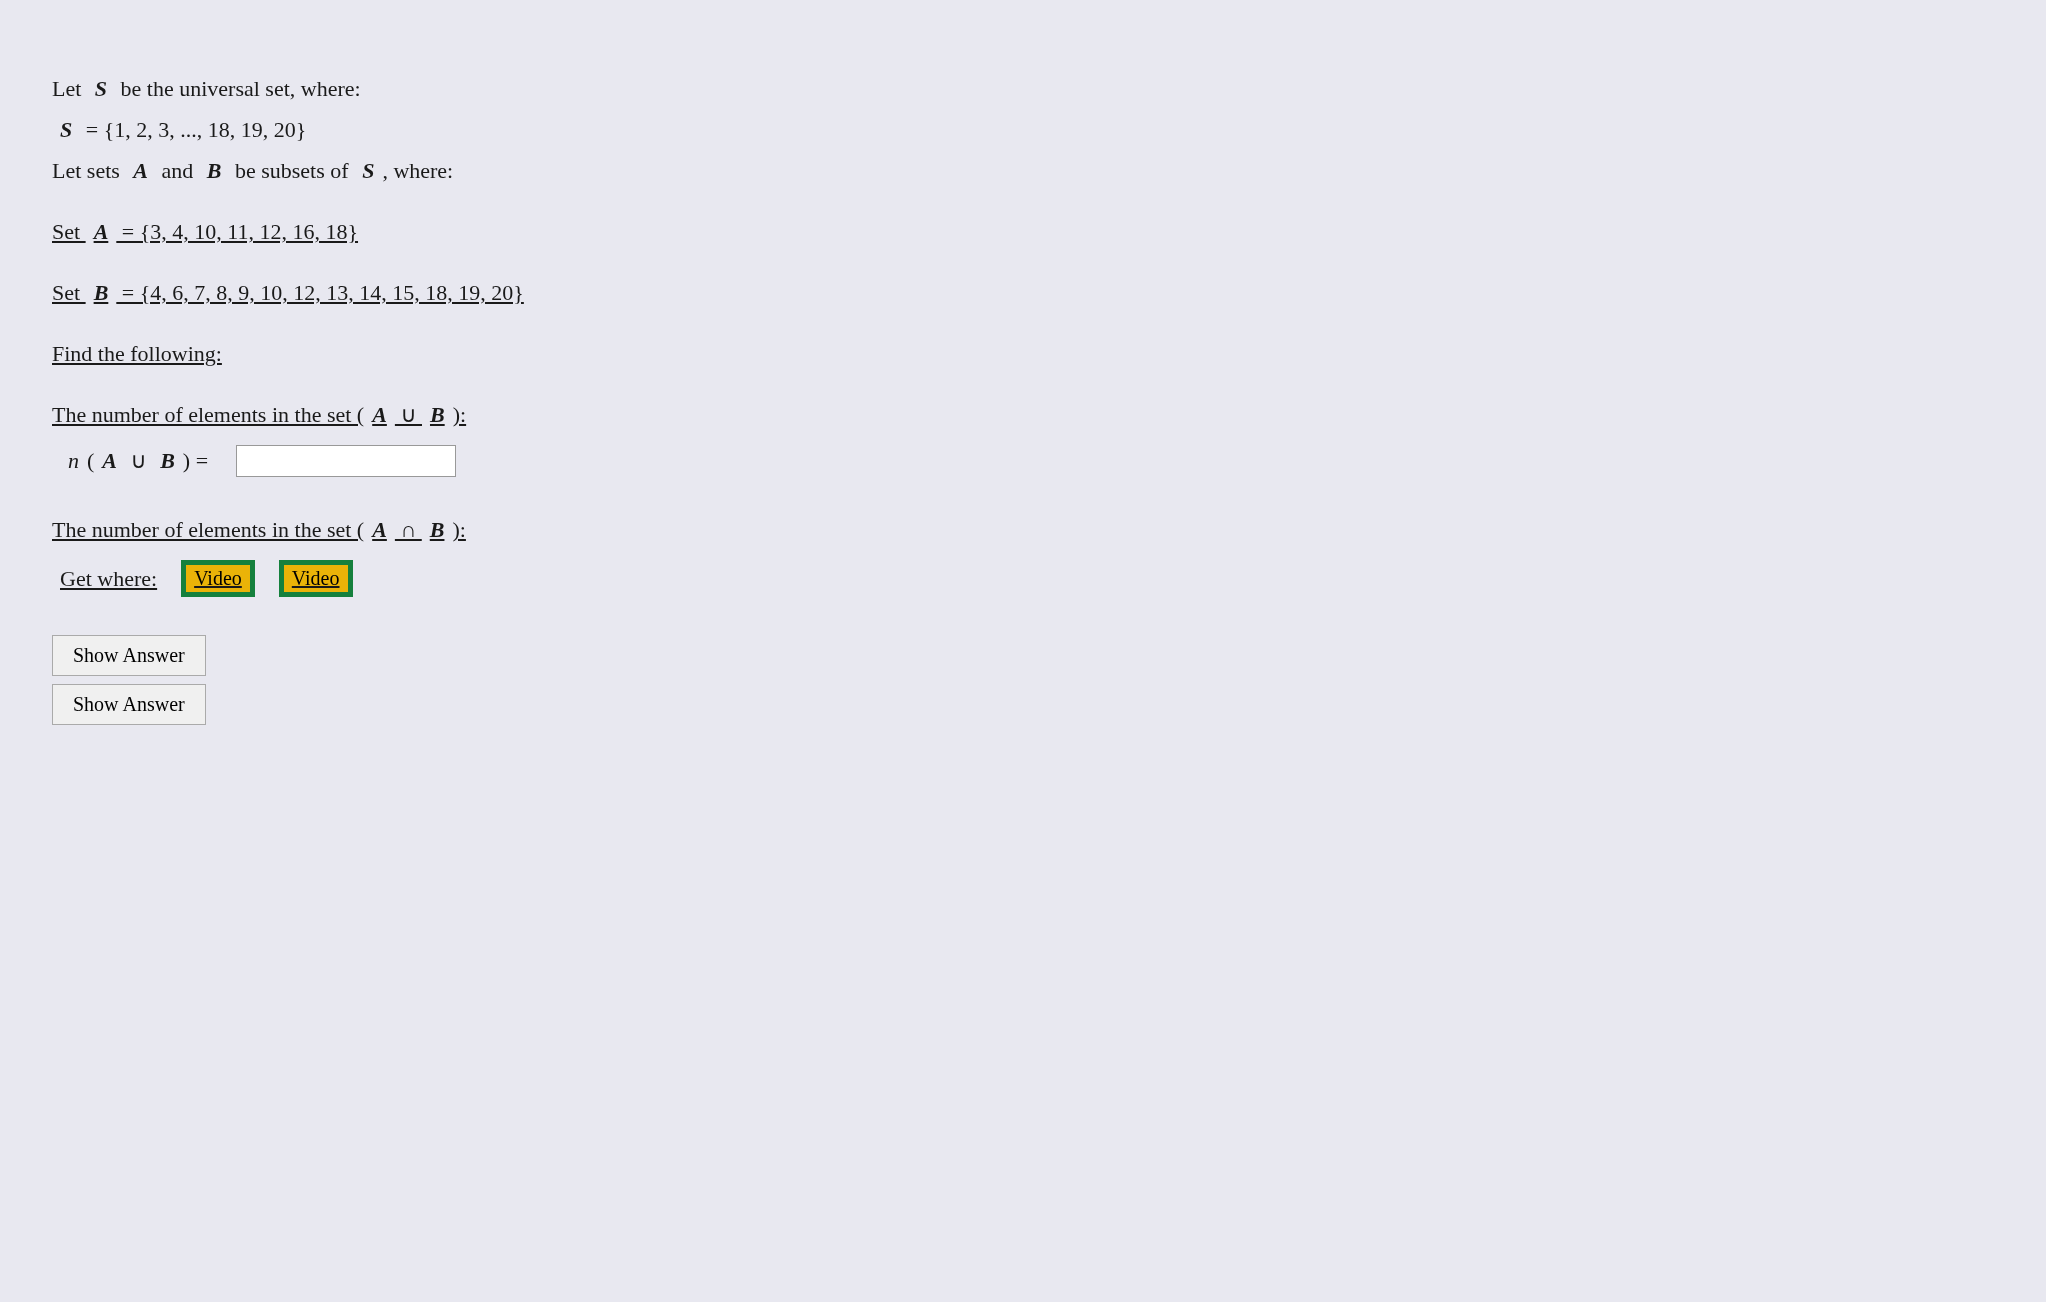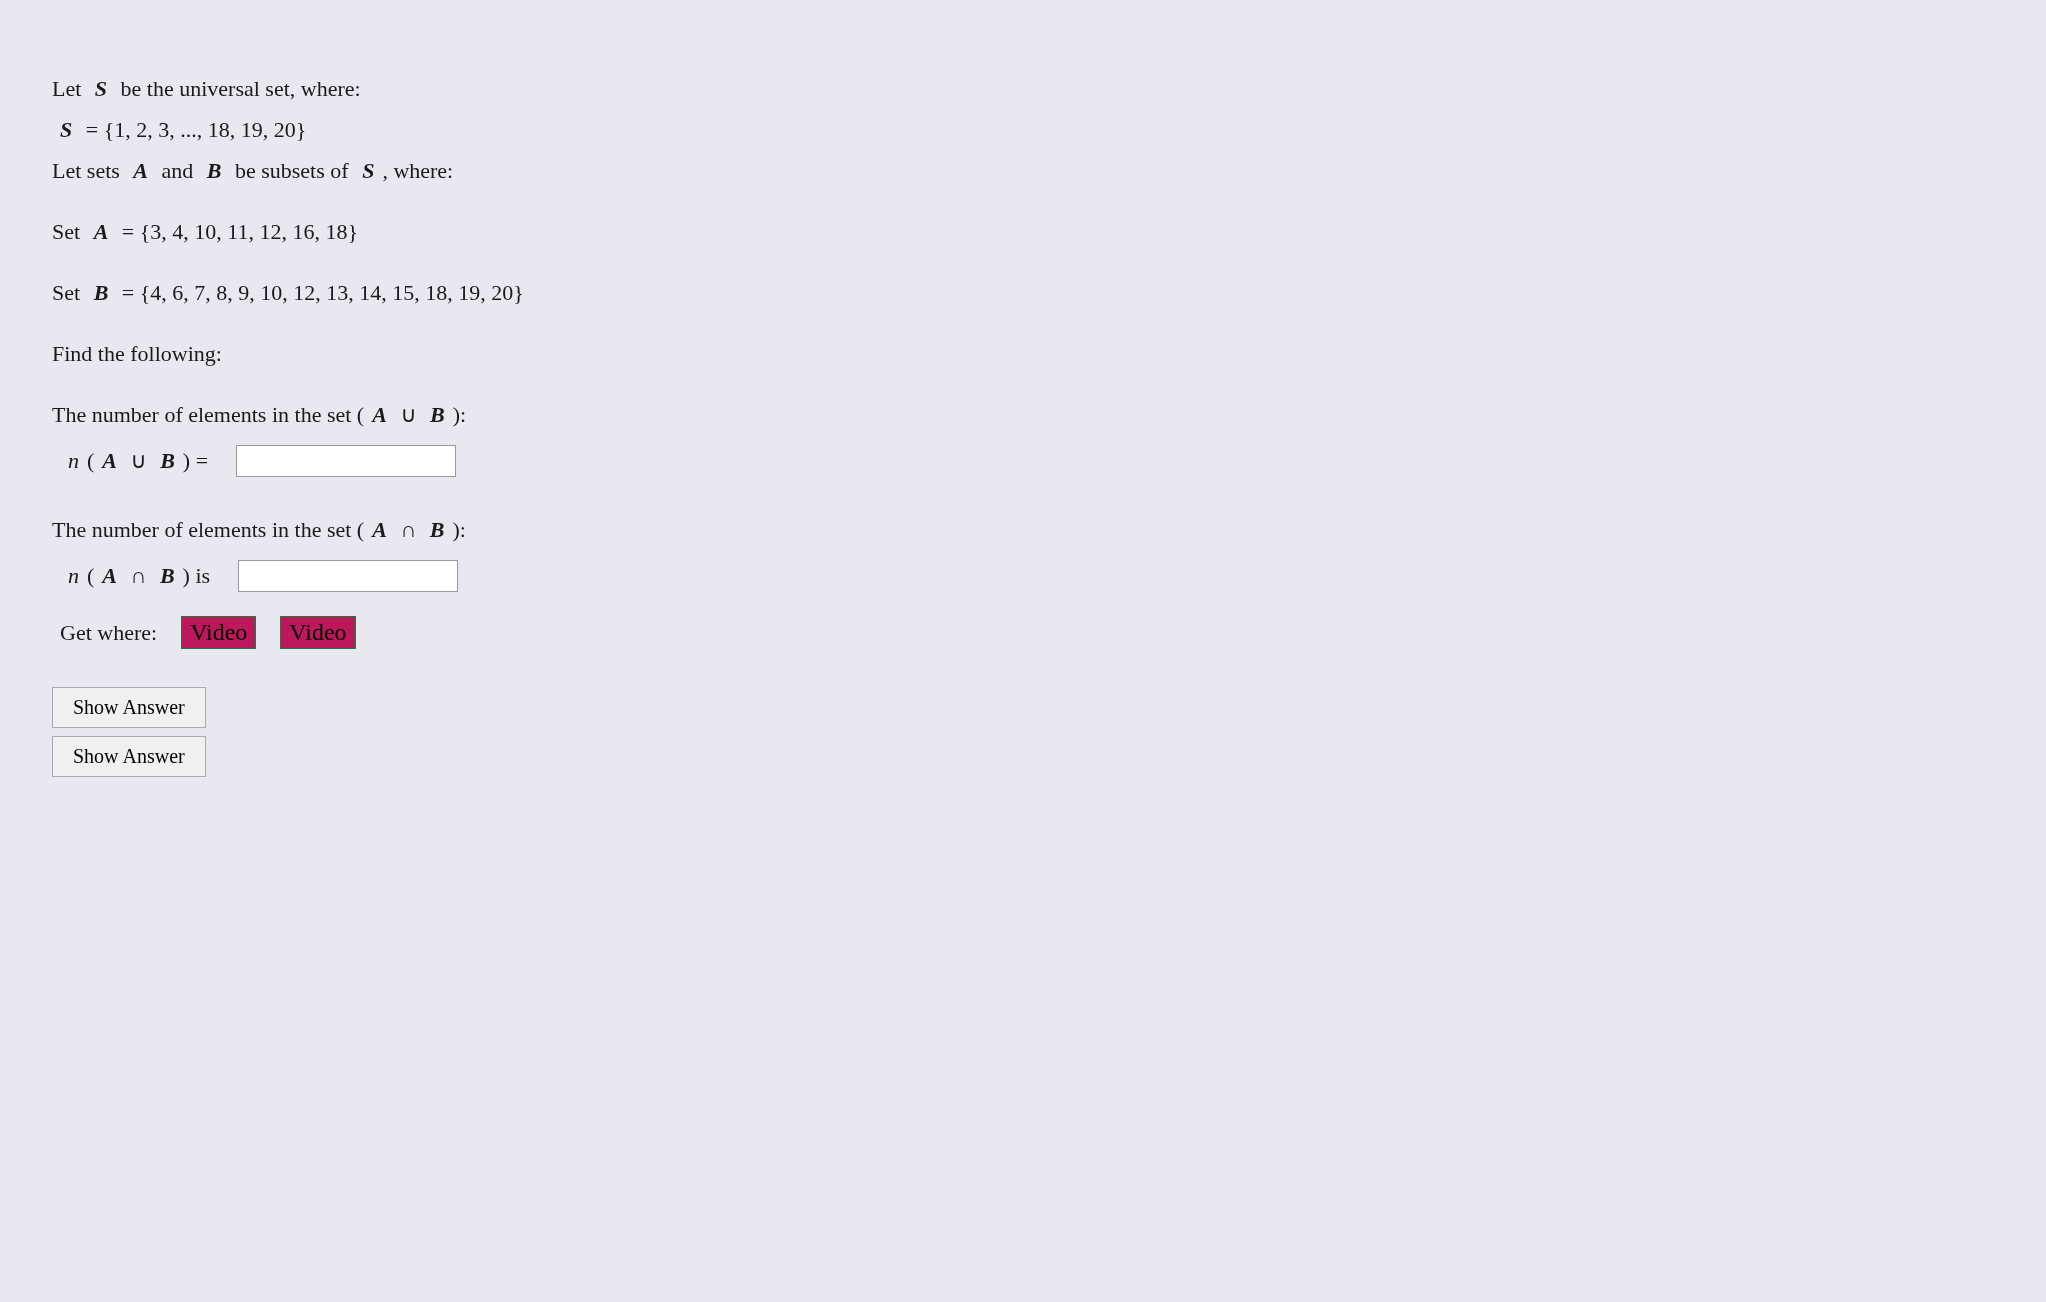--- a/index.html
+++ b/index.html
@@ -22,20 +22,21 @@
       padding: 10px 0;
     }
 
     .line {
       margin-bottom: 6px;
       line-height: 1.5;
     }
 
     .section-gap {
       margin-top: 28px;
+      text-decoration: underline;
     }
 
     .italic-bold {
       font-style: italic;
       font-weight: bold;
     }
 
     .math-inline {
       font-style: italic;
     }
@@ -57,25 +58,25 @@
     }
 
     .help-row {
       display: flex;
       align-items: center;
       gap: 8px;
       margin-top: 4px;
     }
 
     .video-link {
-      background-color: #be185d;
-      border: 1px solid #15803d;
+      background-color: #eab308;
+      border: 5px solid #15803d;
       color: #000;
       padding: 2px 8px;
-      font-size: 24px;
+      font-size: 20px;
       font-family: Georgia, serif;
       cursor: pointer;
       text-decoration: none;
       display: inline-block;
     }
 
     .show-answer-btn {
       background-color: #f0f0f0;
       border: 1px solid #aaa;
       font-size: 20px;
@@ -130,26 +131,20 @@
   <div class="input-row">
     <span>
       <span class="math-inline">n</span>(<span class="italic-bold">A</span> ∪ <span class="italic-bold">B</span>) =
     </span>
     <input type="text" class="answer-input" aria-label="n(A union B)" style="">
   </div>
 
   <div class="line section-gap">
     The number of elements in the set (<span class="italic-bold">A</span> ∩ <span class="italic-bold">B</span>):
   </div>
-  <div class="input-row">
-    <span>
-      <span class="math-inline">n</span>(<span class="italic-bold">A</span> ∩ <span class="italic-bold">B</span>) is
-    </span>
-    <input type="text" class="answer-input" aria-label="n(A intersection B)" style="">
-  </div>
 
 
   <div class="help-row section-gap">
     <span>Get where:</span>
     <a href="#" class="video-link">Video</a>
     <a href="#" class="video-link">Video</a>
   </div>
 
   <button class="show-answer-btn">Show Answer</button>
   <button class="show-answer-btn2">Show Answer</button>

